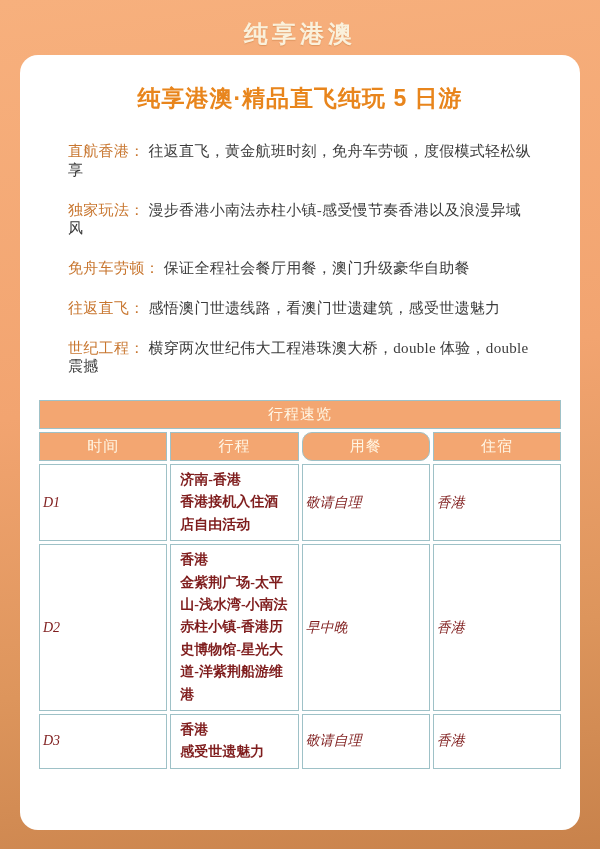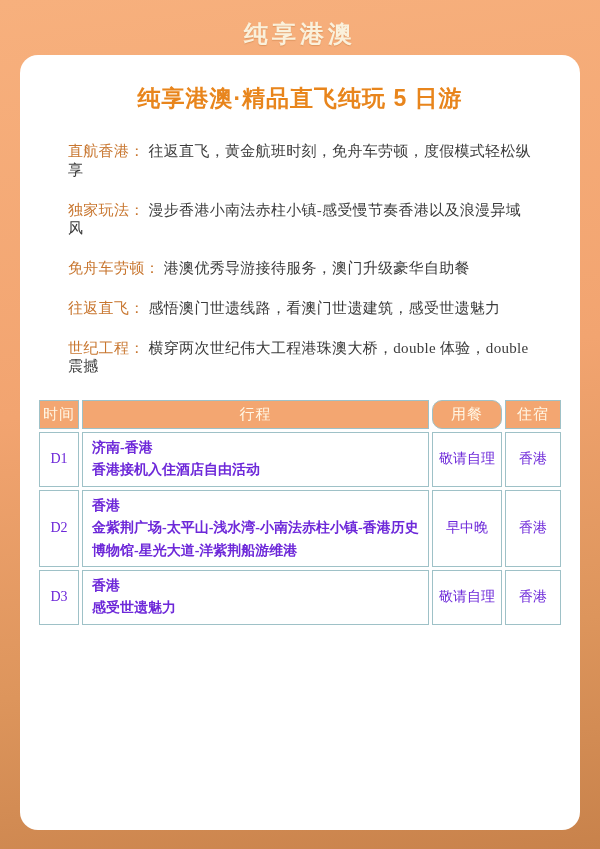--- a/index.html
+++ b/index.html
@@ -73,25 +73,25 @@
     font-weight: normal;
     font-size: 15px;
     padding: 4px 2px;
     letter-spacing: 1px;
   }
   .col-day  { width: 40px; }
   .col-meals{ width: 70px; border-radius: 10px; }
   .col-stay { width: 56px; }
   .itinerary td {
     font-size: 14px;
-    color: #6d28d9;
+    color: #7f1d1d;
     padding: 5px 3px;
     background: #FFFFFF;
   }
-  td.center { text-align: center; }
+  td.center { text-align: left; font-style: italic; }
   td.route-cell { padding: 4px 9px; line-height: 1.6; }
   .route-title { font-weight: bold; }
   .route-detail { font-weight: bold; }
 </style>
 </head>
 <body>
 
 <div class="page-header">纯享港澳</div>
 
 <div class="card">
@@ -99,32 +99,35 @@
   <div class="tour-title">纯享港澳·精品直飞纯玩 5 日游</div>
 
   <div class="features">
     <div class="feature">
       <span class="feature-label">直航香港：</span><span>往返直飞，黄金航班时刻，免舟车劳顿，度假模式轻松纵享</span>
     </div>
     <div class="feature">
       <span class="feature-label">独家玩法：</span><span>漫步香港小南法赤柱小镇-感受慢节奏香港以及浪漫异域风</span>
     </div>
     <div class="feature">
-      <span class="feature-label">免舟车劳顿：</span><span>港澳优秀导游接待服务，澳门升级豪华自助餐</span>
+      <span class="feature-label">免舟车劳顿：</span><span>保证全程社会餐厅用餐，澳门升级豪华自助餐</span>
     </div>
     <div class="feature">
       <span class="feature-label">往返直飞：</span><span>感悟澳门世遗线路，看澳门世遗建筑，感受世遗魅力</span>
     </div>
     <div class="feature">
       <span class="feature-label">世纪工程：</span><span>横穿两次世纪伟大工程港珠澳大桥，double 体验，double 震撼</span>
     </div>
   </div>
 
   <table class="itinerary">
     <thead>
+      <tr>
+        <th colspan="4">行程速览</th>
+      </tr>
       <tr>
         <th class="col-day">时间</th>
         <th>行程</th>
         <th class="col-meals">用餐</th>
         <th class="col-stay">住宿</th>
       </tr>
     </thead>
     <tbody>
       <tr>
         <td class="center">D1</td>

